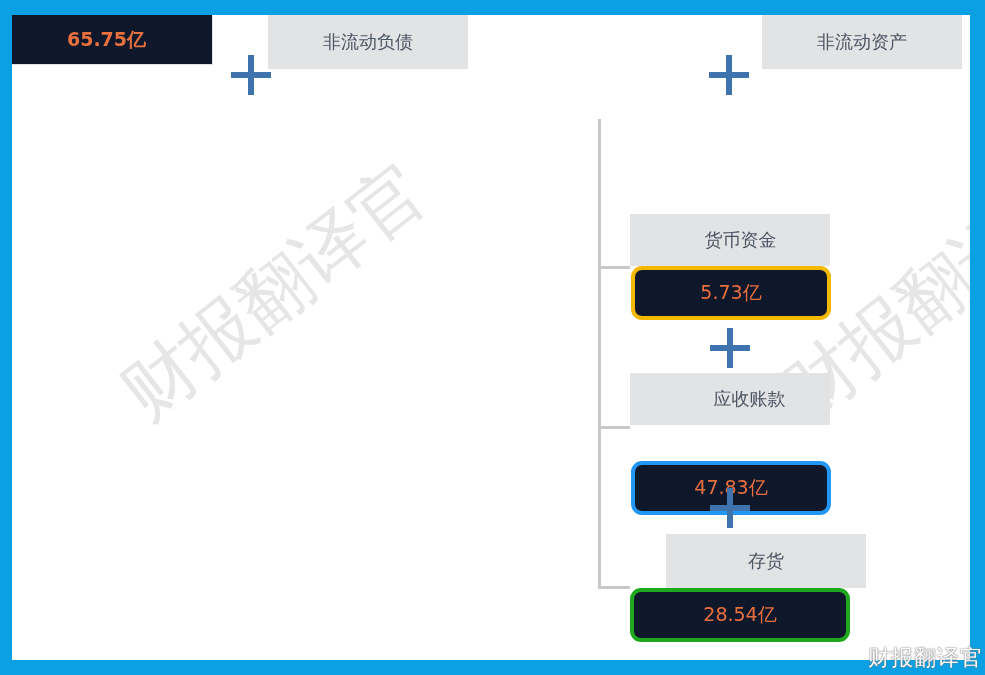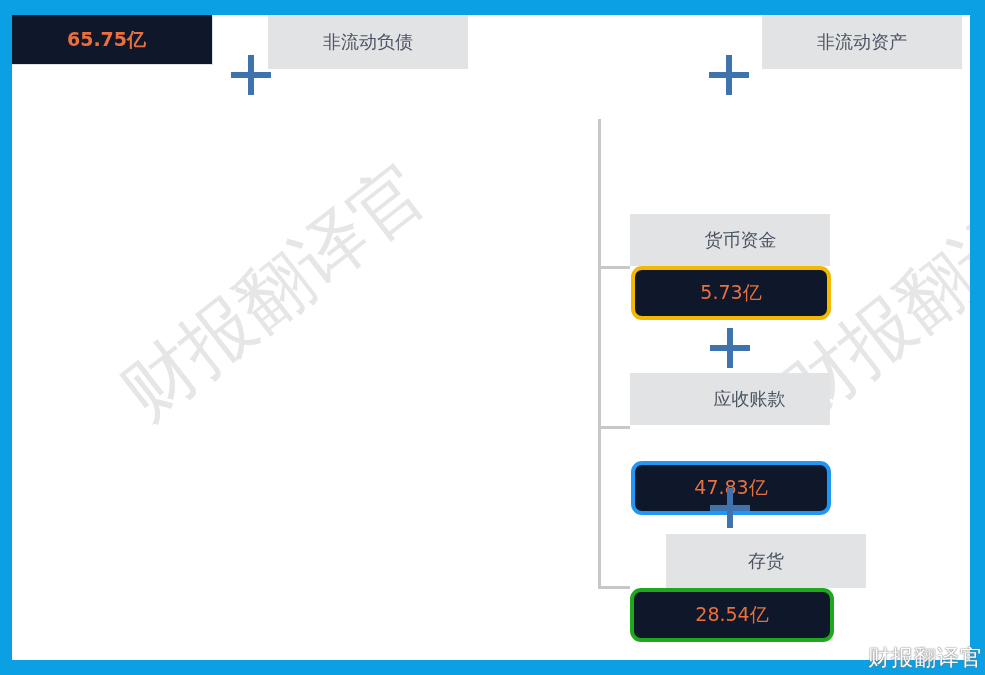--- a/index.html
+++ b/index.html
@@ -50,16 +50,16 @@
 
   <div class="card" style="left:618px; top:358px;">
     <div class="label" style="height:52px;padding-left:39px;">应收账款</div>
   </div>
   <div class="hl" style="left:619px; top:410px; border:4px solid #2196f3;margin-top:36px;">47.83亿</div>
   <div class="plus" style="left:698px; top:473px;"></div>
 
   <div class="card" style="left:618px; top:519px;padding-left:36px;">
     <div class="label" style="height:54px;">存货</div>
   </div>
-  <div class="hl" style="left:618px; top:573px; width:204px; border:4px solid #1ea81e;">28.54亿</div>
+  <div class="hl" style="left:618px; top:573px; width:220px; border:4px solid #1ea81e;">28.54亿</div>
 </div>
 
 <div class="sig">财报翻译官</div>
 
 </body></html>

